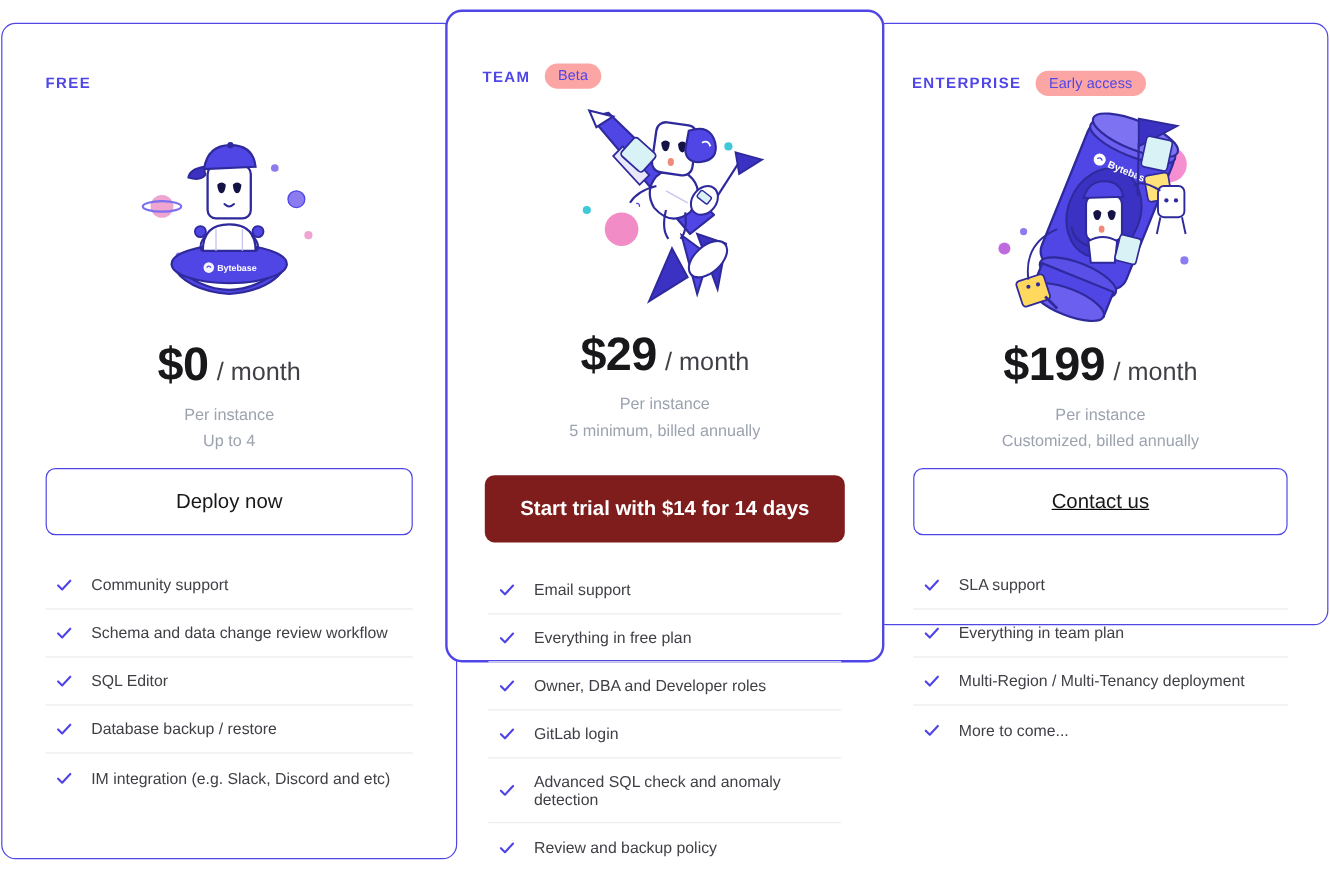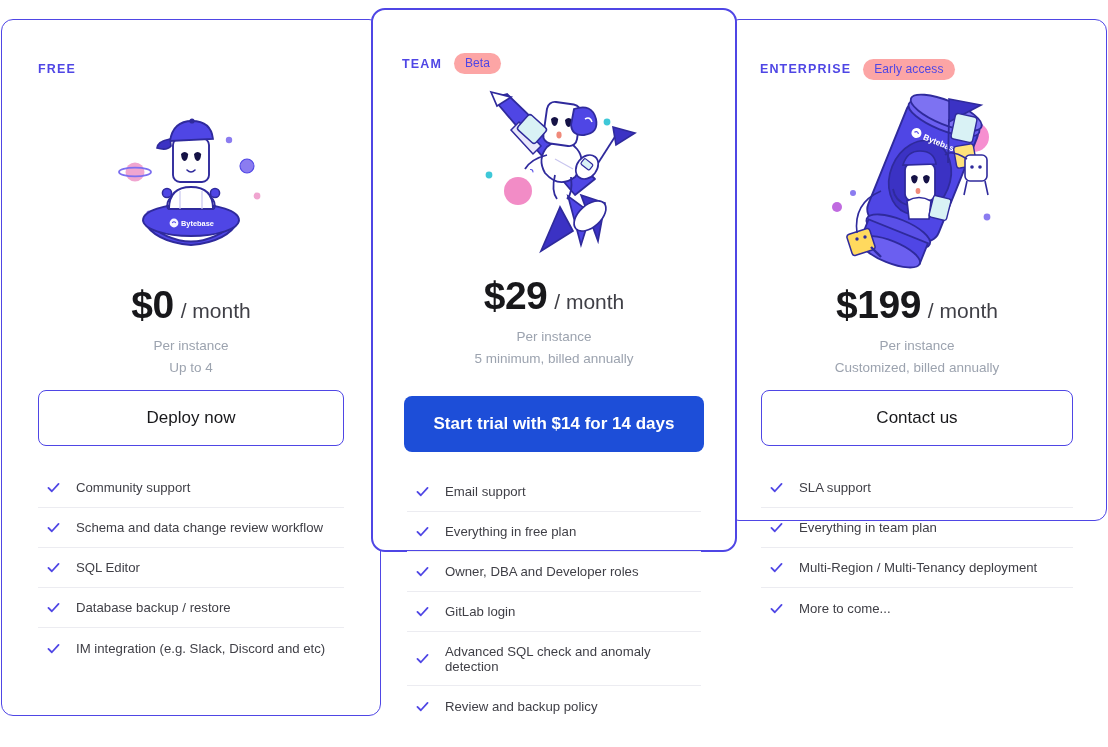--- a/index.html
+++ b/index.html
@@ -99,42 +99,42 @@
   .price-sub {
     margin-top: 8px;
     font-size: 13.5px;
     color: #9ca3af;
     line-height: 1.65;
   }
 
   
   .cta-wrap { padding: 0 36px; margin-top: 10px; }
   .card-team .cta-wrap { padding: 0 31px; margin-top: 25px; }
-  .card-enterprise .cta-wrap { padding: 0 33px; }
+  .card-enterprise .cta-wrap { padding: 0 33px; text-decoration: underline; }
 
   .cta {
     display: flex;
     align-items: center;
     justify-content: center;
     width: 100%;
     height: 56px;
     border-radius: 8px;
     font-size: 17px;
     cursor: pointer;
     user-select: none;
   }
   .cta-outline {
     border: 1.6px solid #4f46e5;
     background: #ffffff;
     color: #18181b;
     font-weight: 400;
   }
   .cta-filled {
     border: none;
-    background: #1d4ed8;
+    background: #7f1d1d;
     color: #ffffff;
     font-weight: 700;
     font-size: 17px;
   }
 
   
   .features { list-style: none; padding: 0 36px; margin-top: 22px; }
   .card-team .features { padding: 0 34px; margin-top: 20px; }
   .card-enterprise .features { padding: 0 33px; }
 

